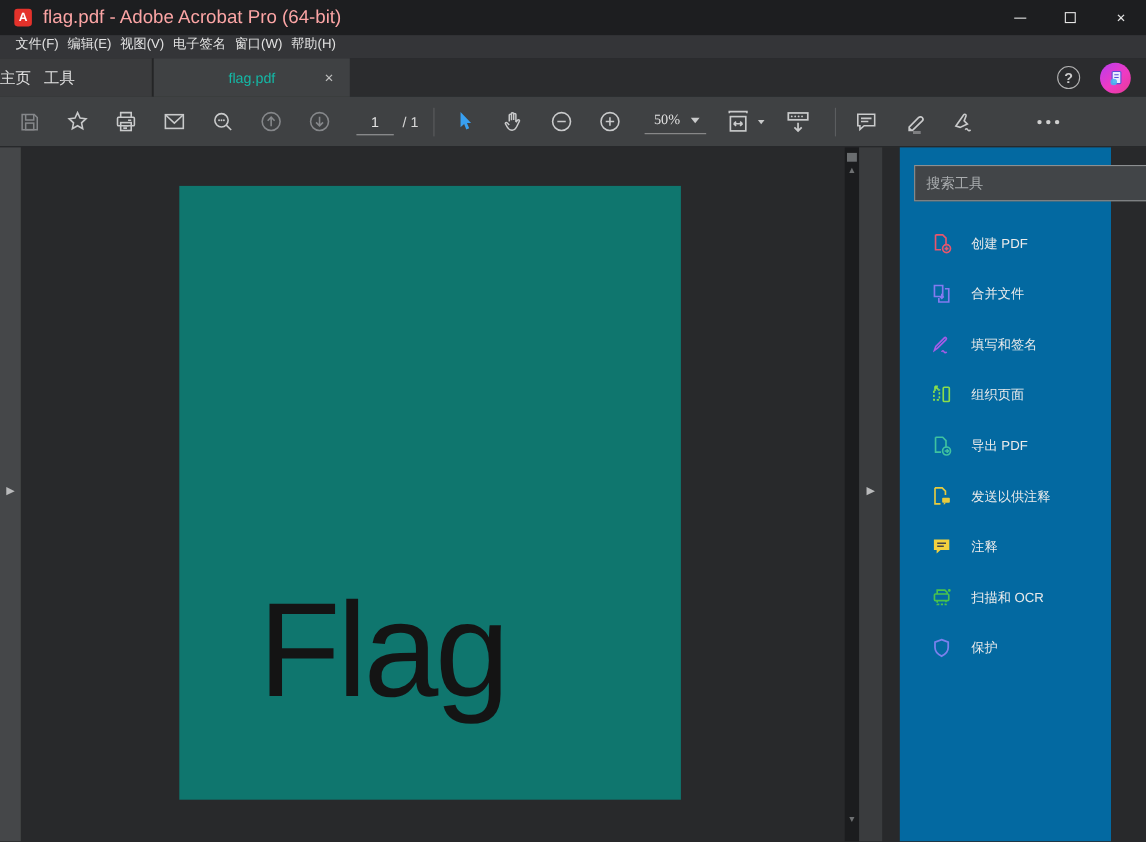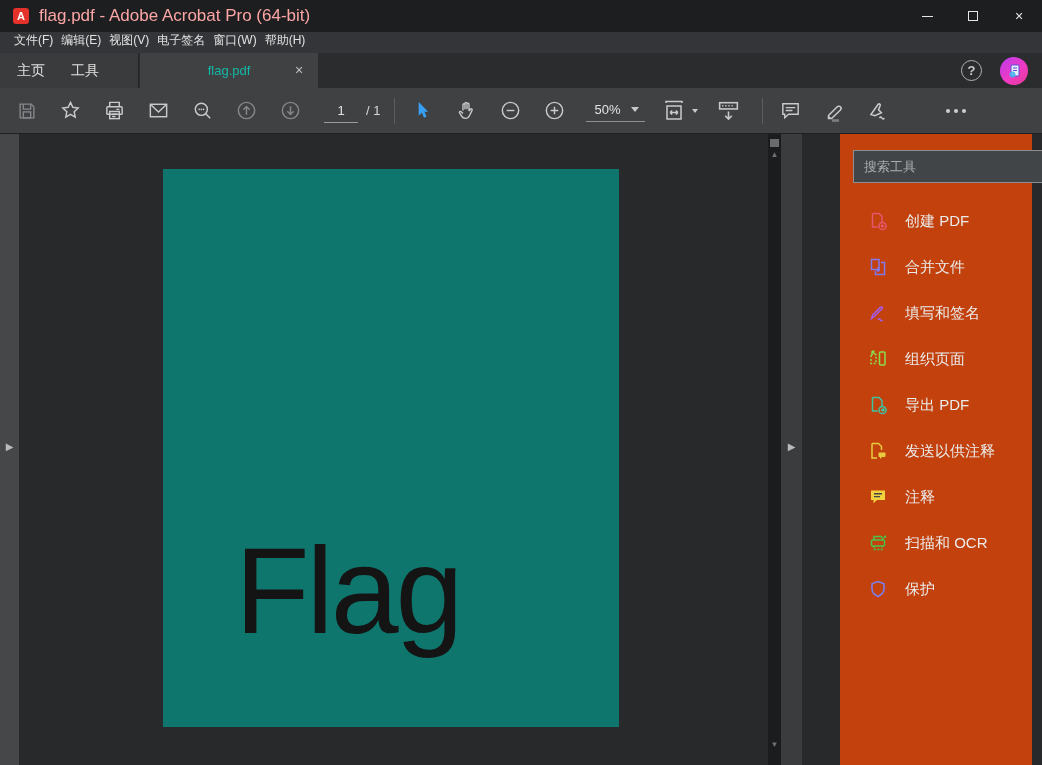--- a/index.html
+++ b/index.html
@@ -14,65 +14,65 @@
   .win-btn { width:46px; height:100%; display:flex; align-items:center; justify-content:center; color:#e6e6e6; font-size:14px; }
   .glyph-min { width:11px; height:1px; background:#e6e6e6; }
   .glyph-max { width:10px; height:10px; border:1px solid #e6e6e6; }
 
   
   .menubar { position:absolute; left:0; top:32px; width:1042px; height:21px; background:#343538; display:flex; align-items:flex-start; padding-left:10px; }
   .menu-item { font-size:12px; color:#e2e2e2; padding:0 4px; cursor:default; }
 
   
   .tabrow { position:absolute; left:0; top:53px; width:1042px; height:35px; background:#2b2c2e; }
-  .home-tools { position:absolute; left:0; top:0; width:139px; height:35px; background:#3a3b3d; border-right:1px solid #232425; display:flex; align-items:center; padding-left:17px; gap:26px; }
+  .home-tools { position:absolute; left:0; top:0; width:139px; height:35px; background:#3a3b3d; border-right:1px solid #232425; display:flex; align-items:center; gap:12px; }
   .nav-tab { font-size:14px; color:#e0e0e0; }
   .doc-tab { position:absolute; left:140px; top:0; width:178px; height:35px; background:#3f4143; display:flex; align-items:center; justify-content:center; }
   .doc-tab-label { font-size:13px; color:#14b8a6; }
   .tab-close { position:absolute; right:11px; top:9px; width:16px; height:16px; color:#c0c0c0; font-size:14px; line-height:16px; text-align:center; }
   .help-btn { position:absolute; left:961px; top:7px; width:21px; height:21px; border:1.5px solid #b2b2b2; border-radius:50%; color:#cccccc; font-size:13px; font-weight:bold; display:flex; align-items:center; justify-content:center; }
   .avatar { position:absolute; left:1000px; top:4px; width:28px; height:28px; border-radius:50%; background:linear-gradient(140deg,#b93cf0 0%,#ef3bc3 55%,#e53a96 100%); display:flex; align-items:center; justify-content:center; }
 
   
   .toolbar { position:absolute; left:0; top:88px; width:1042px; height:46px; background:#3f4143; border-bottom:1px solid #1f2022; display:flex; align-items:center; padding-left:14px; }
   .tb-icon { width:25px; height:25px; margin-right:19px; color:#c9cacb; flex:0 0 auto; display:flex; align-items:center; justify-content:center; }
   .tb-icon svg { display:block; }
   .dim { color:#85878a; }
   .blue { color:#38a0f2; }
   .page-box { width:34px; height:24px; background:transparent; border:none; border-bottom:1px solid #9a9b9c; color:#e2e2e2; font-size:13px; text-align:center; font-family:inherit; margin:0 0 0 2px; }
   .page-total { font-size:13px; color:#d8d8d8; margin:0 12px 0 8px; }
   .tb-sep { width:1px; height:26px; background:#5b5d5f; margin:0 15px 0 2px; flex:0 0 auto; }
   .zoom-ctl { display:flex; align-items:center; gap:10px; border-bottom:1px solid #8f9091; padding:2px 6px 4px 8px; margin:0 16px 0 0; }
-  .zoom-label { font-size:13px; color:#e2e2e2; }
+  .zoom-label { font-size:13px; color:#e2e2e2;font-family:Liberation Serif, serif; }
   .caret-down { width:0; height:0; border-left:4px solid transparent; border-right:4px solid transparent; border-top:5px solid #c9cacb; }
   .fit-group { display:flex; align-items:center; gap:5px; margin-right:18px; }
   .dots-more { display:flex; gap:4px; margin-left:36px; }
   .dots-more i { width:4px; height:4px; border-radius:50%; background:#cfcfcf; }
 
   
   .main { position:absolute; left:0; top:134px; width:1042px; height:631px; }
   .left-strip { position:absolute; left:0; top:0; width:19px; height:631px; background:#454749; }
   .canvas { position:absolute; left:19px; top:0; width:749px; height:631px; background:#28292b; }
   .pdf-page { position:absolute; left:144px; top:35px; width:456px; height:558px; background:#0f766e; }
   .page-text { position:absolute; left:72px; top:30px; font-size:122px; line-height:157px; letter-spacing:-3px; color:#141414; white-space:pre; font-family:"Liberation Sans","DejaVu Sans",sans-serif; }
   .vscroll { position:absolute; left:768px; top:0; width:13px; height:631px; background:#1b1c1e; }
   .vscroll .thumb { position:absolute; left:2px; top:5px; width:9px; height:8px; background:#6a6d6f; }
   .scroll-arrow { position:absolute; left:0; width:13px; text-align:center; color:#6e7072; font-size:8px; line-height:8px; }
   .right-strip { position:absolute; left:781px; top:0; width:21px; height:631px; background:#3a3c3e; }
   .panel-toggle { position:absolute; top:307px; width:100%; text-align:center; color:#b9babb; font-size:10px; }
 
   
-  .sidebar { position:absolute; left:840px; top:0; width:192px; height:631px; background:#c2410c; }
+  .sidebar { position:absolute; left:818px; top:0; width:192px; height:631px; background:#0369a1; }
   .search-box { position:absolute; left:13px; top:16px; width:212px; height:33px; background:#424548; border:1px solid #8c8f91; color:#e8e8e8; font-size:13px; padding:0 10px; font-family:inherit; }
   .search-box::placeholder { color:#aaadaf; opacity:1; }
   .tool-list { position:absolute; left:0; top:64px; width:240px; }
   .tool-item { display:flex; align-items:center; height:46px; padding-left:28px; gap:17px; cursor:pointer; }
   .tool-item .ticon { width:20px; height:20px; flex:0 0 auto; }
   .tool-item .ticon svg { display:block; }
-  .tool-label { font-size:15px; color:#ebebeb; }
+  .tool-label { font-size:12px; color:#ebebeb; }
 </style>
 </head>
 <body>
 
 <div class="titlebar">
   <div class="app-icon">A</div>
   <div class="win-title">flag.pdf - Adobe Acrobat Pro (64-bit)</div>
   <div class="win-controls">
     <div class="win-btn">
         <span class="glyph-min"></span>

